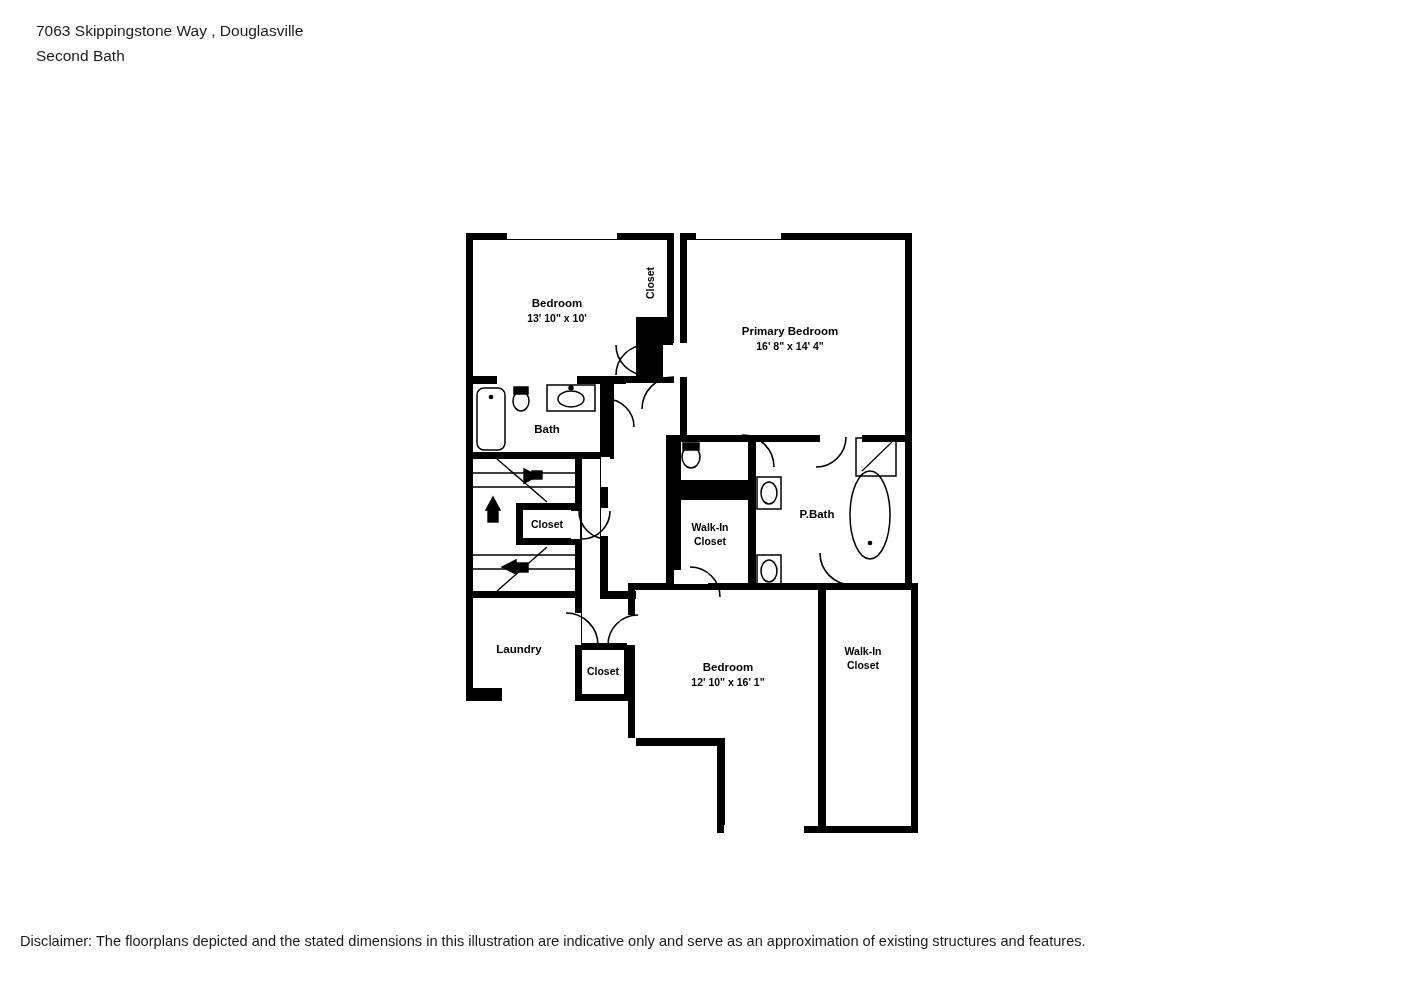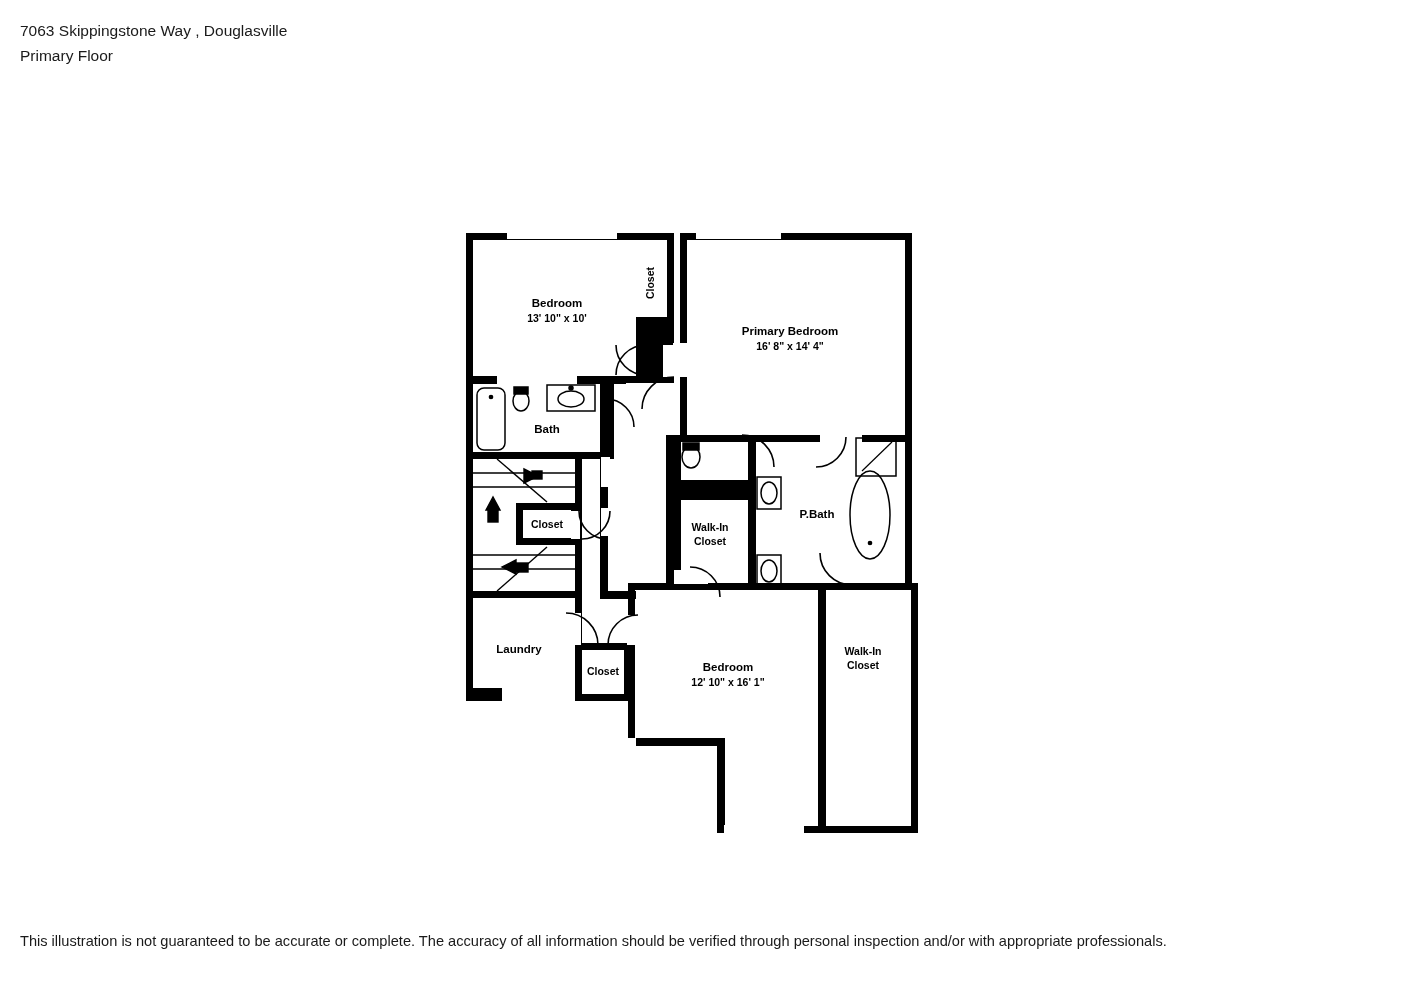--- a/index.html
+++ b/index.html
@@ -20,20 +20,21 @@
   #header {
     position: absolute;
     left: 20px;
     top: 18px;
     line-height: 25px;
   }
   #header .line {
     font-size: 15.5px;
     color: #1a1a1a;
     white-space: nowrap;
+    margin-left: 16px;
   }
 
   
   #disclaimer {
     position: absolute;
     left: 20px;
     top: 927px;
     line-height: 29px;
   }
   #disclaimer .line {
@@ -72,21 +73,21 @@
     font-size: 10.5px;
     fill: #000;
     text-anchor: middle;
   }
 </style>
 </head>
 <body>
 
 <div id="header">
   <div class="line">7063 Skippingstone Way , Douglasville</div>
-  <div class="line">Primary Floor</div>
+  <div class="line">Second Bath</div>
 </div>
 
 <div id="plan">
 <svg width="480" height="620" viewBox="0 0 480 620" xmlns="http://www.w3.org/2000/svg">
 
   <g>
 
     <rect x="14" y="8" width="208" height="150" fill="#000"></rect>
     <rect x="21" y="15" width="163" height="136" fill="#fff"></rect>
 
@@ -239,14 +240,14 @@
     <text class="rm-label" x="276" y="446">Bedroom</text>
     <text class="rm-dim" x="276" y="461">12' 10" x 16' 1"</text>
 
     <text class="rm-label-sm" x="411" y="430">Walk-In</text>
     <text class="rm-label-sm" x="411" y="444">Closet</text>
   </g>
 </svg>
 </div>
 
 <div id="disclaimer">
-  <div class="line">This illustration is not guaranteed to be accurate or complete. The accuracy of all information should be verified through personal inspection and/or with appropriate professionals.</div>
+  <div class="line">Disclaimer: The floorplans depicted and the stated dimensions in this illustration are indicative only and serve as an approximation of existing structures and features.</div>
 </div>
 
 </body></html>

